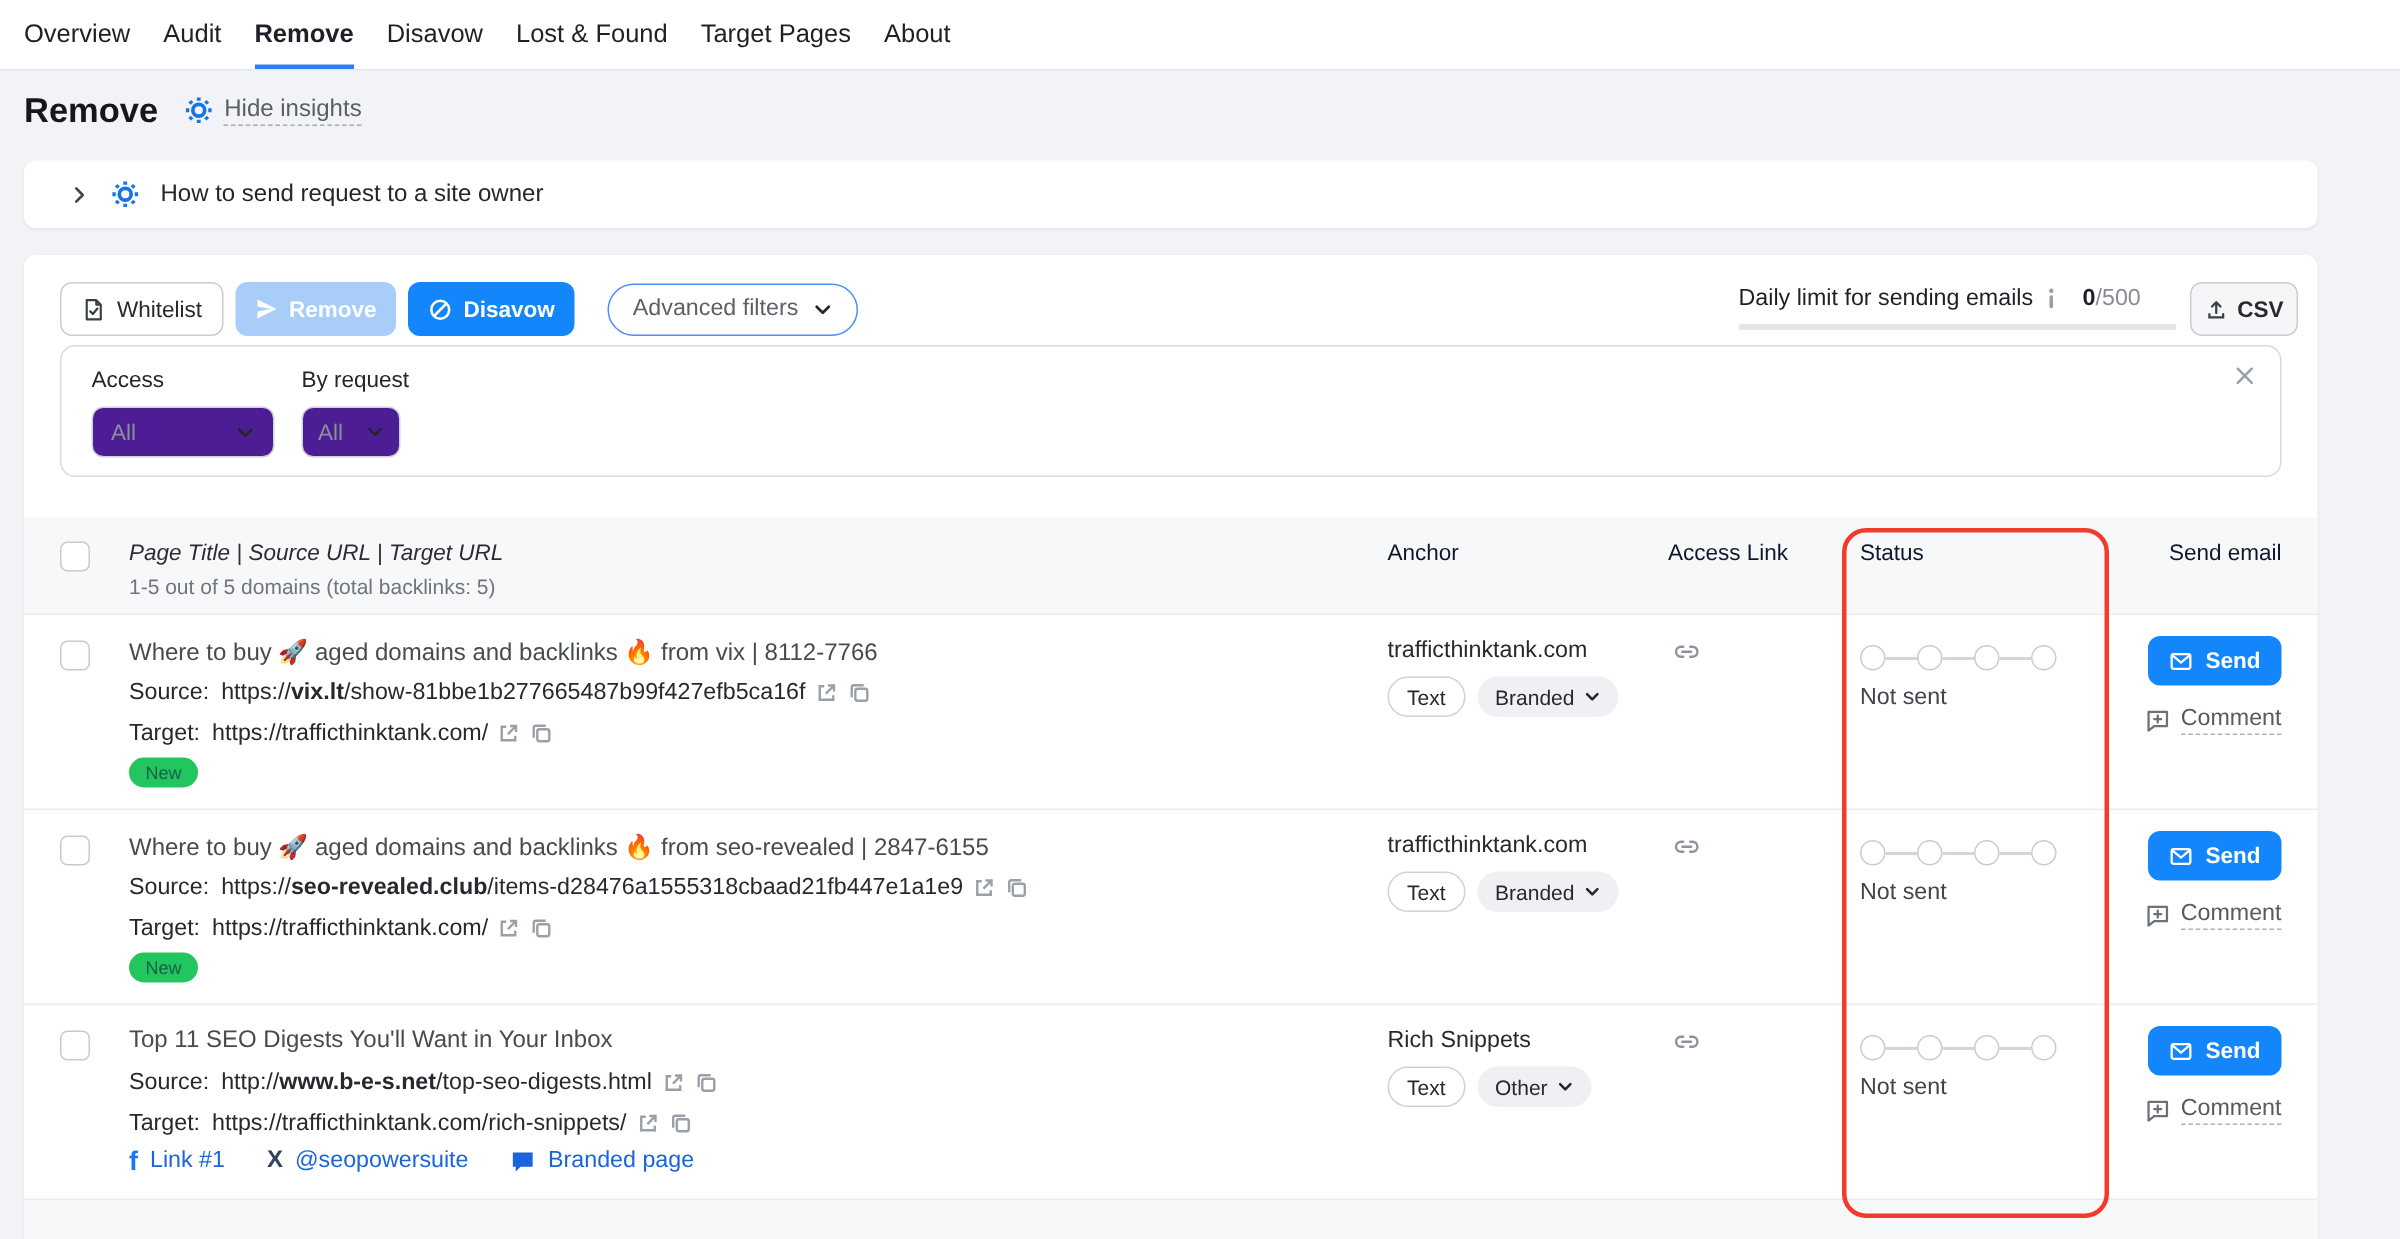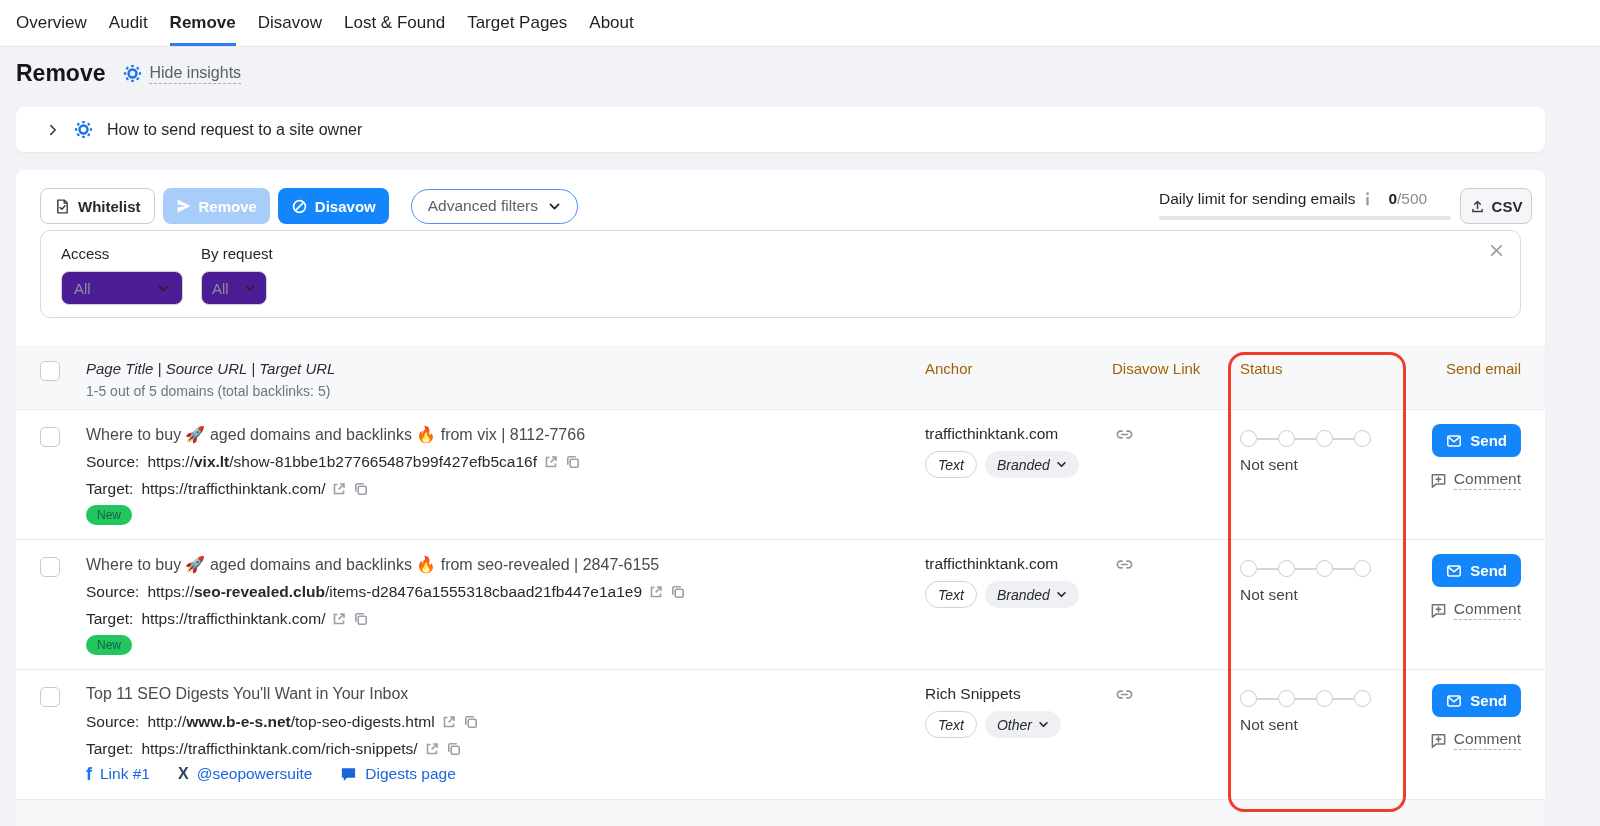--- a/index.html
+++ b/index.html
@@ -25,21 +25,21 @@
   
   .help-card{position:absolute;left:16px;top:107px;width:1529px;height:45px;background:#fff;border-radius:8px;box-shadow:0 1px 2px rgba(20,30,50,.06);display:flex;align-items:center;gap:14px;padding-left:30px;box-sizing:border-box;}
   .help-card .txt{font-size:16px;color:#23262b;}
 
   
   .card{position:absolute;left:16px;top:170px;width:1529px;height:656px;background:#fff;border-radius:8px 8px 0 0;box-shadow:0 1px 2px rgba(20,30,50,.06);}
 
   
   .toolbar{position:absolute;left:24px;top:18px;display:flex;align-items:center;gap:8px;}
   .btn{display:inline-flex;align-items:center;gap:7px;height:36px;padding:0 13px;border-radius:8px;font-size:15px;box-sizing:border-box;cursor:pointer;white-space:nowrap;}
-  .btn-outline{background:#fff;border:1px solid #c9cdd3;color:#26292e;font-weight:700;}
+  .btn-outline{background:#fff;border:1px solid #c9cdd3;color:#26292e;font-weight:400;}
   .btn-disabled{background:#a9cdf9;color:#fff;font-weight:700;}
   .btn-primary{background:#1486fb;color:#fff;font-weight:700;}
   .scope-search{display:flex;align-items:center;height:36px;border:1px solid #c9cdd3;border-radius:8px;background:#fff;box-sizing:border-box;}
   .scope{display:flex;align-items:center;gap:9px;padding:0 13px;height:100%;font-size:15.5px;font-weight:600;color:#23262b;border-right:1px solid #e1e4e8;cursor:pointer;}
   .searchbox{display:flex;align-items:center;gap:8px;padding:0 12px;width:262px;}
   .searchbox input{border:none;outline:none;font-size:15.5px;width:100%;font-family:inherit;color:#26292e;background:transparent;}
   .searchbox input::placeholder{color:#9aa0a8;}
   .adv-pill{display:inline-flex;align-items:center;gap:10px;height:35px;padding:0 16px;border:1.5px solid #4a90f5;border-radius:18px;background:#fff;font-size:15.5px;color:#5c6168;font-weight:500;margin-left:14px;cursor:pointer;box-sizing:border-box;white-space:nowrap;}
 
   .limit{position:absolute;left:1143px;top:20px;width:292px;}
@@ -50,40 +50,40 @@
   .csv-btn{position:absolute;right:13px;top:18px;width:72px;height:36px;display:inline-flex;align-items:center;justify-content:center;gap:7px;background:#f5f6f8;border:1px solid #c9cdd3;border-radius:8px;font-size:15px;font-weight:600;color:#26292e;cursor:pointer;box-sizing:border-box;}
 
   
   .fpanel{position:absolute;left:24px;top:60px;width:1481px;height:88px;border:1px solid #d7dade;border-radius:10px;box-sizing:border-box;background:#fff;}
   .flabel{position:absolute;font-size:15px;color:#23262b;top:14px;}
   .fsel{position:absolute;top:40px;height:34px;display:flex;align-items:center;justify-content:space-between;border:1px solid #ced2d8;border-radius:8px;padding:0 12px;font-size:15px;color:#8b9099;background:#4c1d95;box-sizing:border-box;cursor:pointer;}
   .fclose{position:absolute;right:16px;top:12px;cursor:pointer;color:#9aa0a8;}
 
   
   .thead{position:absolute;left:0;top:175px;width:1529px;height:65px;background:#f7f8fa;border-bottom:1px solid #e9ebee;box-sizing:border-box;}
-  .th{position:absolute;font-size:15px;color:#a16207;top:15px;}
+  .th{position:absolute;font-size:15px;color:#0f172a;top:15px;}
   .thead .sub{position:absolute;left:70px;top:38px;font-size:14px;color:#70757d;}
   .checkbox{width:20px;height:20px;border:1.5px solid #c6cad1;border-radius:5px;background:#fff;box-sizing:border-box;cursor:pointer;}
 
   .row{position:absolute;left:0;width:1529px;height:130px;border-bottom:1px solid #e9ebee;box-sizing:border-box;background:#fff;}
   .row .cb{position:absolute;left:24px;top:17px;}
   .rtitle{position:absolute;left:70px;top:15px;font-size:16px;color:#474b52;white-space:nowrap;}
   .url-line{position:absolute;left:70px;display:flex;align-items:center;gap:6px;font-size:15.5px;color:#26292e;white-space:nowrap;}
   .url-line .lab{margin-right:2px;}
   .url-line a{color:#26292e;text-decoration:none;cursor:pointer;}
   .icon-btn{color:#9aa0a8;cursor:pointer;display:inline-flex;}
   .badge{position:absolute;left:70px;top:95px;display:inline-block;padding:3px 11px;border-radius:13px;background:#22c55e;color:#17624b;font-size:12px;font-weight:400;}
   .rlinks{position:absolute;left:70px;top:95px;display:flex;align-items:center;gap:28px;}
   .rlink{display:flex;align-items:center;gap:8px;font-size:15.5px;color:#1a64dc;font-weight:500;cursor:pointer;white-space:nowrap;}
   .fb-glyph{color:#1877f2;font-weight:800;font-size:18px;line-height:1;}
   .x-glyph{color:#32445f;font-weight:800;font-size:16px;line-height:1;}
 
   .anchor-txt{position:absolute;left:909px;top:15px;font-size:15.5px;color:#26292e;white-space:nowrap;}
   .pills{position:absolute;left:909px;top:41px;display:flex;align-items:center;gap:8px;}
-  .pill{display:inline-flex;align-items:center;gap:6px;height:27px;padding:0 12px;border-radius:14px;font-size:14px;color:#26292e;box-sizing:border-box;white-space:nowrap;font-style:italic;}
+  .pill{display:inline-flex;align-items:center;gap:6px;height:27px;padding:0 12px;border-radius:14px;font-size:14px;color:#26292e;box-sizing:border-box;white-space:nowrap;}
   .pill-outline{border:1px solid #ced2d8;background:#fff;}
   .pill-fill{background:#eef0f3;cursor:pointer;}
 
   .alink{position:absolute;left:1099px;top:15px;color:#8d939c;cursor:pointer;}
 
   .stepper{position:absolute;left:1224px;top:20px;display:flex;align-items:center;}
   .step{width:17px;height:17px;border:1.5px solid #c7cbd2;border-radius:50%;background:#fff;box-sizing:border-box;}
   .conn{width:21px;height:2px;background:#d2d5da;}
   .status-txt{position:absolute;left:1224px;top:46px;font-size:15.5px;color:#41454c;}
 
@@ -245,21 +245,21 @@
           <path d="M3 3l10 10M13 3L3 13" stroke="currentColor" stroke-width="1.8" stroke-linecap="round"></path>
         </svg>
     </div>
   </div>
 
   <div class="thead">
     <div class="checkbox" style="position:absolute;left:24px;top:16px;"></div>
     <div class="th" style="left:70px;color:#2a2d33;font-style:italic;">Page Title | Source URL | Target URL</div>
     <div class="sub">1-5 out of 5 domains (total backlinks: 5)</div>
     <div class="th" style="left:909px;">Anchor</div>
-    <div class="th" style="left:1096px;">Disavow Link</div>
+    <div class="th" style="left:1096px;">Access Link</div>
     <div class="th" style="left:1224px;">Status</div>
     <div class="th" style="right:24px;">Send email</div>
   </div>
 
   <div class="row" style="top:240px;">
     <div class="cb checkbox"></div>
     <div class="rtitle">Where to buy 🚀 aged domains and backlinks 🔥 from vix | 8112-7766</div>
     <div class="url-line" style="top:43px;">
       <span class="lab">Source:</span>
       <a><span>https://</span><b>vix.lt</b><span>/show-81bbe1b277665487b99f427efb5ca16f</span></a>
@@ -466,21 +466,21 @@
       <span class="rlink">
         <span class="x-glyph">X</span>
         <span>@seopowersuite</span>
       </span>
       <span class="rlink">
         <span>
             <svg width="17" height="17" viewBox="0 0 18 18">
               <path d="M2 2.5h14v10H7.5L4 15.8v-3.3H2z" fill="#1a64dc"></path>
             </svg>
           </span>
-        <span>Digests page</span>
+        <span>Branded page</span>
       </span>
     </div>
     <div class="anchor-txt">Rich Snippets</div>
     <div class="pills">
       <span class="pill pill-outline">Text</span>
       <span class="pill pill-fill">
         <span>Other</span>
         <span style="color:#23262b;">
             <svg width="11" height="11" viewBox="0 0 16 16">
               <path d="M3 5.5l5 5 5-5" fill="none" stroke="currentColor" stroke-width="2.4" stroke-linecap="round" stroke-linejoin="round"></path>

